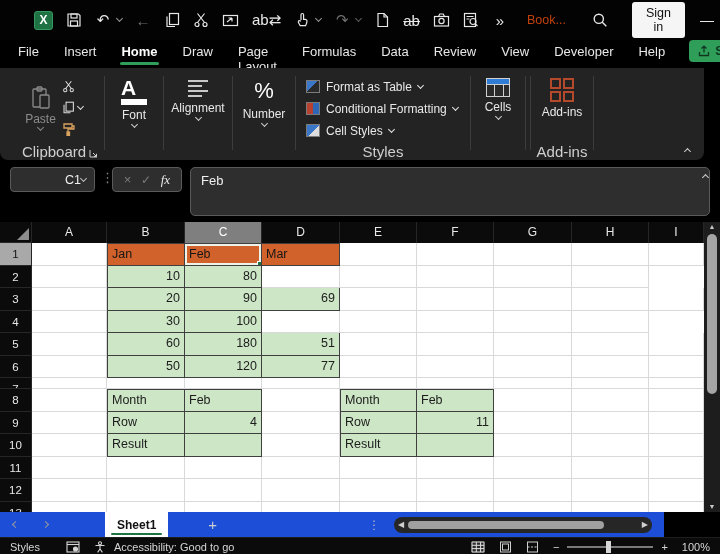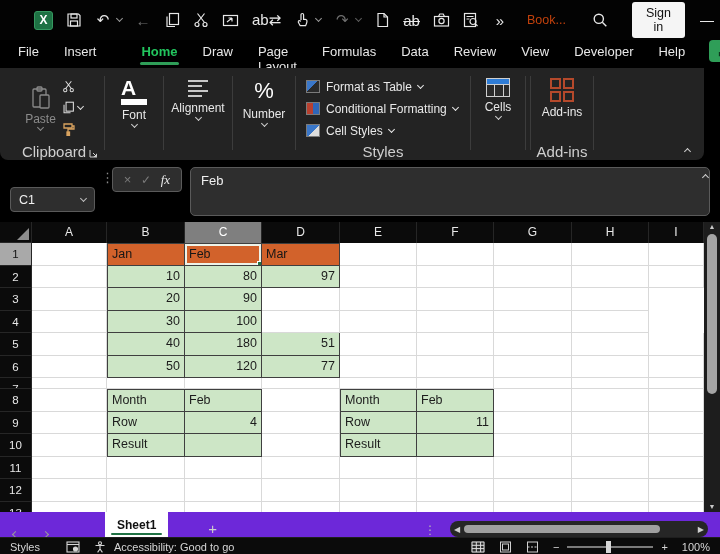--- a/index.html
+++ b/index.html
@@ -21,21 +21,21 @@
   .book-title{font-size:12.5px;color:#c2410c;margin-left:6px;}
   .strike-ic{font-size:11px;text-decoration:line-through;color:#e8e8e8;}
   .fr-ic{font-size:10px;line-height:8px;text-align:center;color:#e8e8e8;}
   #signin{margin-left:24px;background:#f5f5f5;color:#111;font-size:12.5px;padding:4px 14px;border-radius:3px;border:none;}
   .wctl{display:flex;align-items:center;margin-left:auto;}
   .wctl .ic{width:44px;height:40px;display:flex;align-items:center;justify-content:center;font-size:14px;}
 
   
   #ribbontabs{position:absolute;left:0;top:40px;width:720px;height:28px;display:flex;align-items:flex-start;padding-left:17px;gap:23px;color:#e8e8e8;font-size:13px;}
   .rtab{position:relative;padding:4px 1px;cursor:default;}
-  .rtab.active{color:#22c55e;font-weight:bold;margin-left:20px;}
+  .rtab.active{color:#ffffff;font-weight:bold;}
   .rtab.active::after{content:"";position:absolute;left:0;right:0;bottom:-2px;height:3px;background:#2f9e58;border-radius:2px;}
   #share-btn{margin-left:auto;margin-right:18px;background:#2f9e58;color:#0e3620;font-size:12.5px;font-weight:bold;border:none;border-radius:4px;padding:4px 9px;display:flex;align-items:center;gap:5px;}
 
   
   #ribbon{position:absolute;left:0;top:68px;width:704px;height:92px;background:#232323;border-radius:0 0 8px 8px;display:flex;align-items:stretch;padding:4px 0 0 6px;}
   .rsep{width:1px;background:#3c3c3c;margin:4px 2px 10px 2px;}
   .rgroup{display:flex;flex-direction:column;align-items:center;position:relative;}
   .gbody{flex:1;display:flex;align-items:center;justify-content:center;width:100%;}
   .glabel{height:17px;font-size:15px;color:#cfcfcf;text-align:center;width:100%;}
   .collapsed .gbody{flex-direction:column;justify-content:flex-start;padding-top:6px;gap:3px;}
@@ -61,21 +61,21 @@
   .cells-ic{width:24px;height:19px;border:1px solid #cfcfcf;display:flex;flex-direction:column;}
   .cells-ic .top{height:6px;background:#2e7cd6;border-bottom:1px solid #cfcfcf;}
   .cells-ic .mid{flex:1;background:linear-gradient(#2a2a2a,#2a2a2a) ,#2a2a2a;position:relative;}
   .cells-ic .mid::after{content:"";position:absolute;left:33%;top:0;bottom:0;border-left:1px solid #cfcfcf;border-right:1px solid #cfcfcf;width:33%;}
   .addins-ic{width:24px;height:24px;display:grid;grid-template-columns:1fr 1fr;gap:2px;}
   .addins-ic span{border:2px solid #b5492b;}
   #ribbon-collapse{position:absolute;right:14px;bottom:6px;color:#cfcfcf;}
 
   
   #formulabar{position:absolute;left:0;top:162px;width:720px;height:58px;background:#000;}
-  #namebox{position:absolute;left:10px;top:5px;width:85px;height:25px;background:#2e2e2e;border:1px solid #5a5a5a;border-radius:4px;color:#f0f0f0;font-size:12.5px;display:flex;align-items:center;padding:4px 8px;justify-content:space-between;margin-top:20px;}
+  #namebox{position:absolute;left:10px;top:5px;width:85px;height:25px;background:#2e2e2e;border:1px solid #5a5a5a;border-radius:4px;color:#f0f0f0;font-size:12.5px;display:flex;align-items:center;padding:4px 8px;justify-content:flex-end;}
   #fb-dots{position:absolute;left:101px;top:8px;color:#8a8a8a;font-size:13px;}
   #fxbox{position:absolute;left:112px;top:5px;width:70px;height:25px;background:#2e2e2e;border:1px solid #5a5a5a;border-radius:4px;display:flex;align-items:center;justify-content:space-around;padding:0 6px;}
   #fxbox .x{color:#7a7a7a;font-size:13px;}
   #fxbox .ok{color:#7a7a7a;font-size:12px;}
   #fxbox .fx{color:#e8e8e8;font-size:13px;font-style:italic;font-family:"Liberation Serif",serif;}
   #formula-input{position:absolute;left:190px;top:5px;width:520px;height:49px;background:#2e2e2e;border:1px solid #5a5a5a;border-radius:5px;color:#f0f0f0;font-size:13px;padding:5px 10px;}
   #fb-collapse{position:absolute;right:12px;top:9px;color:#cfcfcf;}
 
   
   #grid{position:absolute;left:0;top:222px;width:704px;height:290px;overflow:hidden;background:#fff;}
@@ -96,21 +96,21 @@
   .bt{border-top:1px solid #3f3f3f;}
   .n{text-align:right;}
   .sel{position:relative;box-shadow:inset 0 0 0 2px #edf3e9;}
   .handle{position:absolute;right:-1px;bottom:-1px;width:5px;height:5px;background:#1f7244;border:1px solid #fff;z-index:3;}
   #vscroll{position:absolute;right:0;top:222px;width:16px;height:290px;background:#1d1d1d;display:flex;flex-direction:column;align-items:center;}
   #vscroll .arr{color:#c8c8c8;font-size:7px;line-height:10px;}
   #vthumb{width:10px;height:160px;background:#a5a5a5;border-radius:5px;margin-top:2px;}
   #vscroll .arr.dn{margin-top:auto;}
 
   
-  #sheetbar{position:absolute;left:0;top:512px;width:720px;height:25px;background:#6d28d9;display:flex;align-items:flex-end;color:#bdbdbd;}
+  #sheetbar{position:absolute;left:0;top:512px;width:664px;height:25px;background:#1d4ed8;display:flex;align-items:center;color:#bdbdbd;}
   .snav{width:30px;display:flex;justify-content:center;color:#9a9a9a;}
   #sheet-tab{margin-left:45px;height:25px;background:#fff;color:#111;font-size:12px;font-weight:bold;display:flex;align-items:center;padding:0 12px;position:relative;}
   #sheet-tab::after{content:"";position:absolute;left:6px;right:6px;bottom:2px;height:2.5px;background:#1f7244;border-radius:2px;}
   #add-sheet{margin-left:40px;font-size:15px;color:#cfcfcf;}
   #sheet-dots{margin-left:auto;color:#b8b8b8;font-size:12px;}
   #hscroll{margin-left:14px;margin-right:12px;width:258px;height:16px;background:#262626;border-radius:8px;display:flex;align-items:center;padding:0 4px;gap:4px;}
   #hscroll .arr{color:#cfcfcf;font-size:8px;}
   #hthumb{flex:0 0 196px;height:8px;background:#a0a0a0;border-radius:4px;}
 
   
@@ -392,53 +392,53 @@
         <div class="c"></div>
         <div class="c"></div>
         <div class="c"></div>
         <div class="c"></div>
     </div>
     <div class="grow r">
       <div class="rh">2</div>
       <div class="c"></div>
       <div class="c g n bl">10</div>
       <div class="c g n">80</div>
-      <div class="c g n">97</div>
       <div class="c"></div>
         <div class="c"></div>
         <div class="c"></div>
         <div class="c"></div>
         <div class="c"></div>
     </div>
     <div class="grow r">
       <div class="rh">3</div>
       <div class="c"></div>
       <div class="c g n bl">20</div>
       <div class="c g n">90</div>
+      <div class="c g n">69</div>
       <div class="c"></div>
         <div class="c"></div>
         <div class="c"></div>
         <div class="c"></div>
         <div class="c"></div>
     </div>
     <div class="grow r">
       <div class="rh">4</div>
       <div class="c"></div>
       <div class="c g n bl">30</div>
       <div class="c g n">100</div>
       <div class="c"></div>
         <div class="c"></div>
         <div class="c"></div>
         <div class="c"></div>
         <div class="c"></div>
     </div>
     <div class="grow r">
       <div class="rh">5</div>
       <div class="c"></div>
-      <div class="c g n bl">40</div>
+      <div class="c g n bl">60</div>
       <div class="c g n">180</div>
       <div class="c g n">51</div>
       <div class="c"></div>
         <div class="c"></div>
         <div class="c"></div>
         <div class="c"></div>
         <div class="c"></div>
     </div>
     <div class="grow r">
       <div class="rh">6</div>

